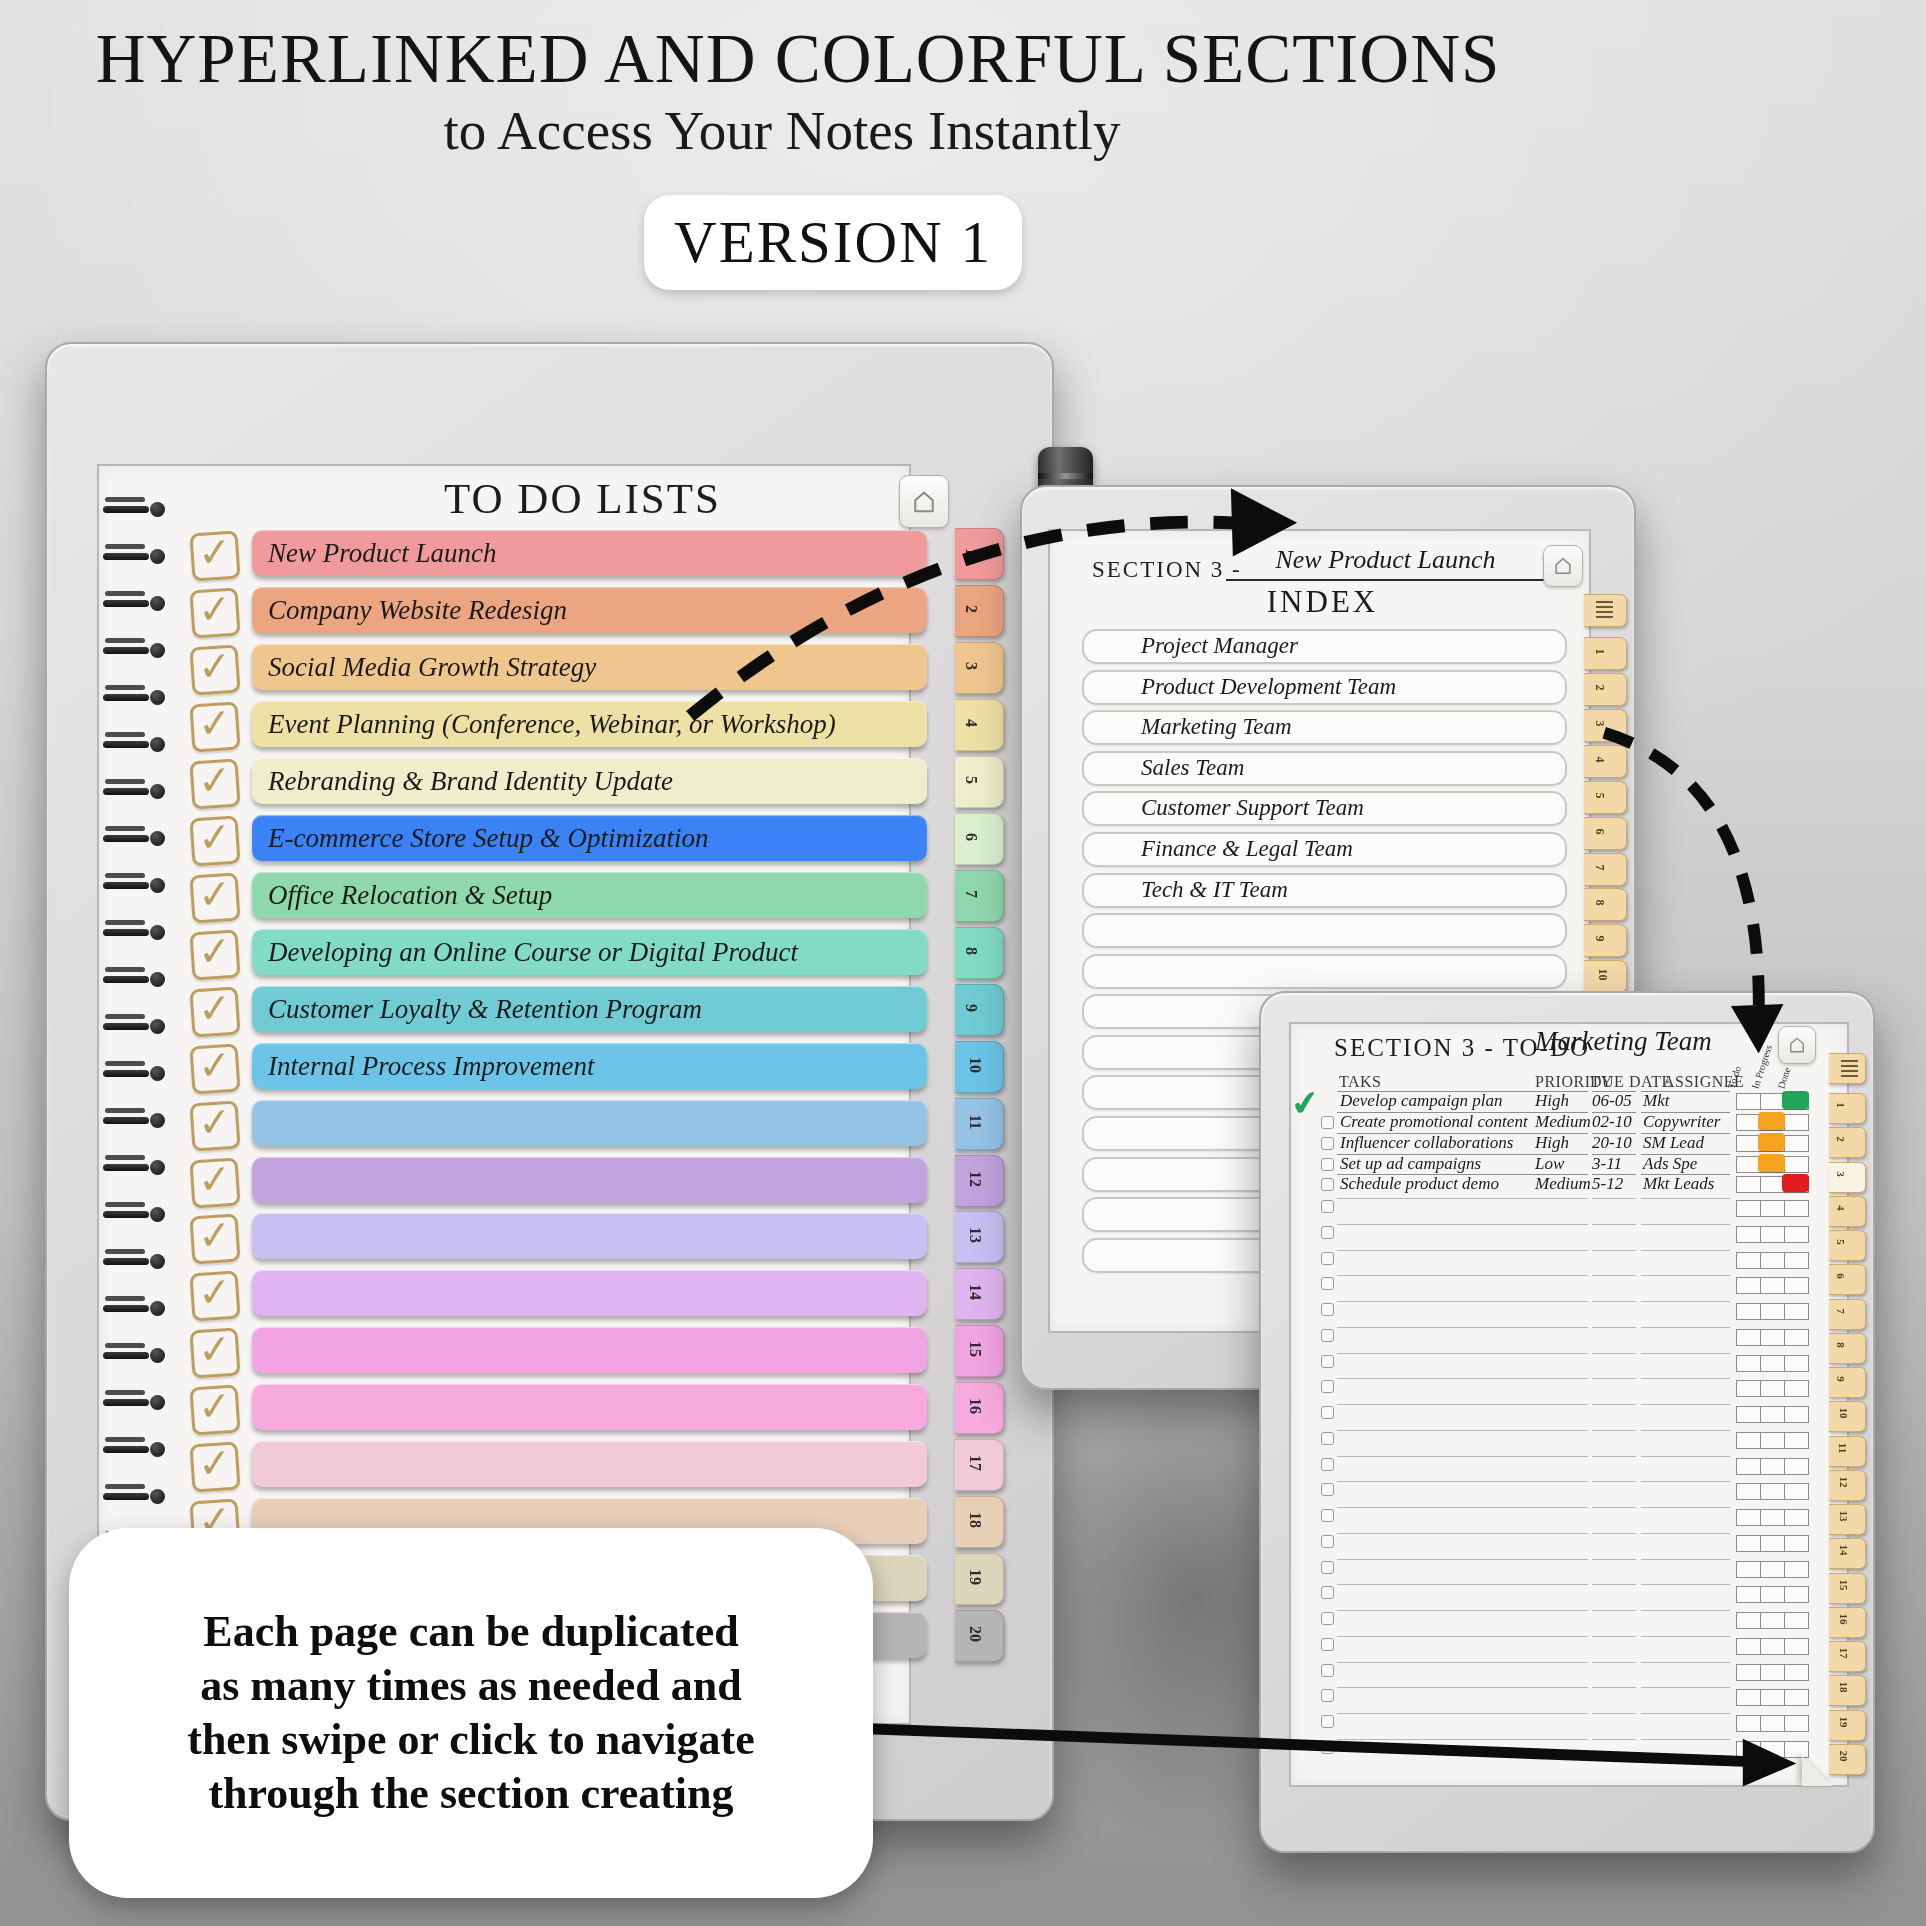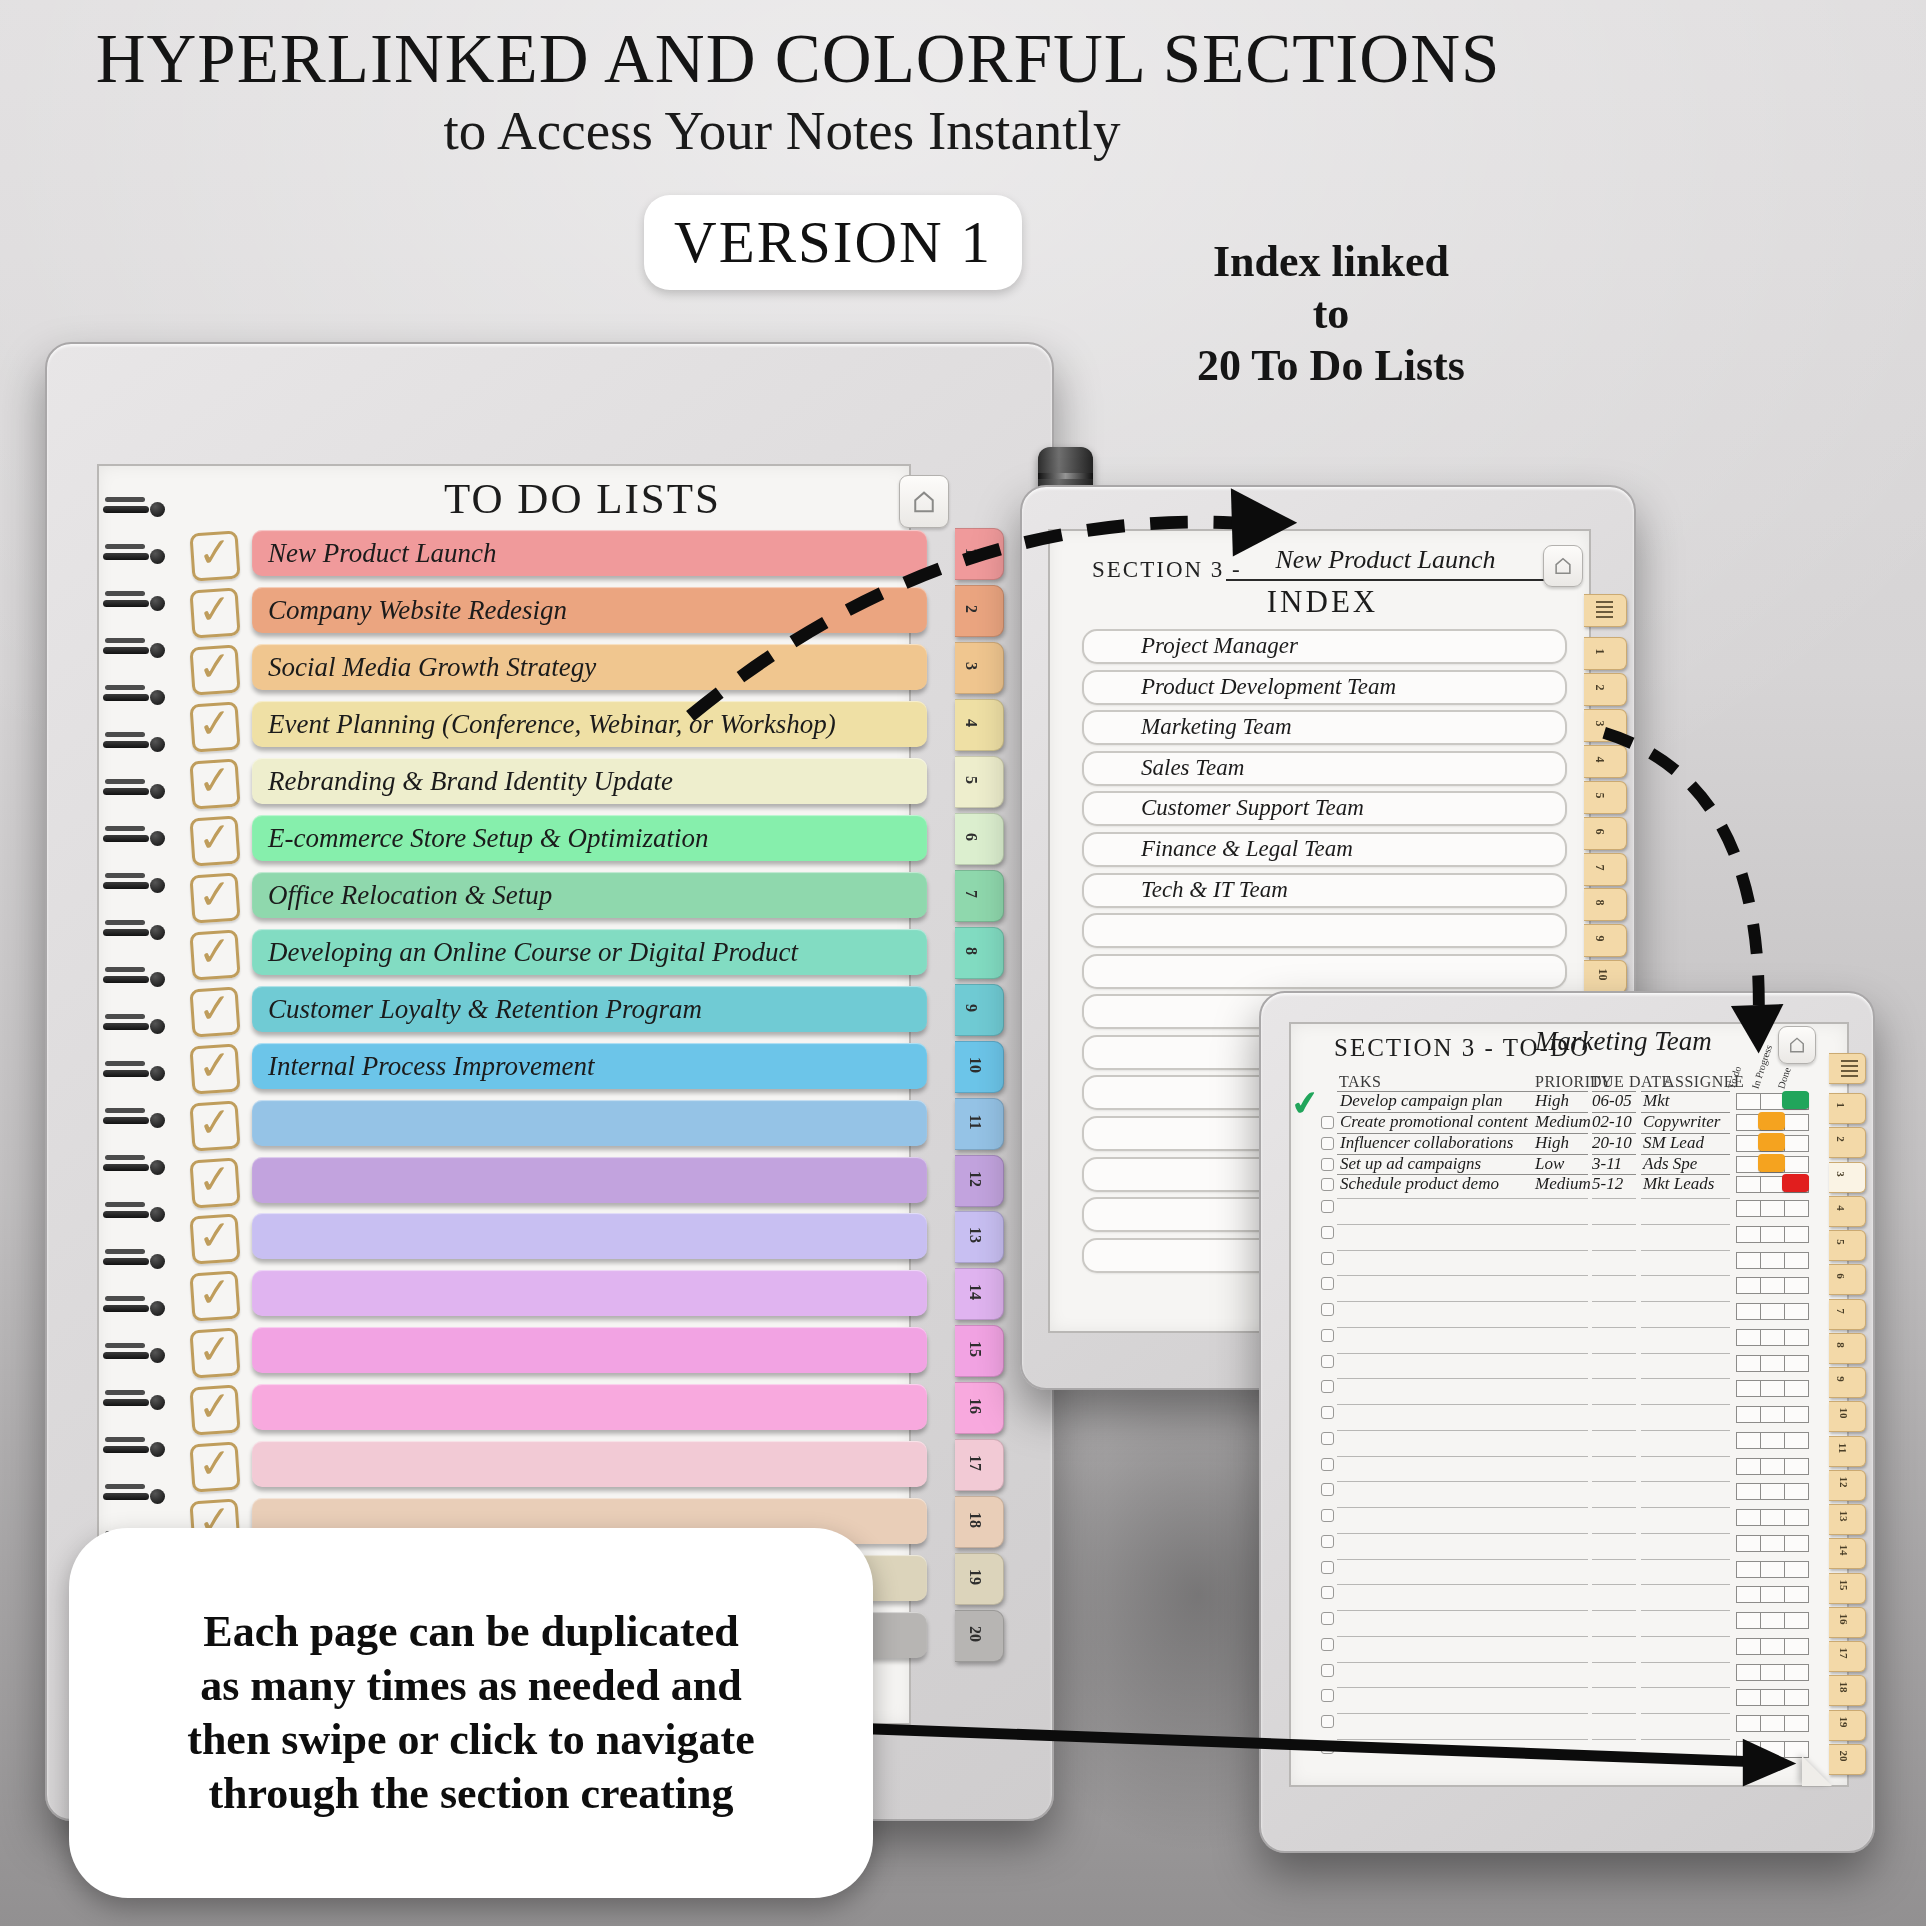--- a/index.html
+++ b/index.html
@@ -94,25 +94,20 @@
 
 <div id="canvas">
 
   <div class="abs shadow-blob" style="left:990px;top:1337px;width:416px;height:515px;background:radial-gradient(closest-side,rgba(0,0,0,.28),rgba(0,0,0,0));"></div>
 
   <div class="abs title1">HYPERLINKED AND COLORFUL SECTIONS</div>
   <div class="abs title2">to Access Your Notes Instantly</div>
   <div class="abs version-badge">
     <span>VERSION 1</span>
   </div>
-  <div class="abs index-note">
-    <div>Index linked</div>
-    <div>to</div>
-    <div>20 To Do Lists</div>
-  </div>
 
   <div class="abs tablet tablet-left">
     <div class="screen lp">
       <div class="spiral" id="spiral">
           <div class="coil" style="top:26px;"></div>
           <div class="coil" style="top:73px;"></div>
           <div class="coil" style="top:120px;"></div>
           <div class="coil" style="top:167px;"></div>
           <div class="coil" style="top:214px;"></div>
           <div class="coil" style="top:261px;"></div>
@@ -158,21 +153,21 @@
           </div>
           <div class="lrow-check" style="top:239px;">✓</div>
           <div class="lrow-bar" style="top:237px;background:#efe0a5;">
             <span class="hand">Event Planning (Conference, Webinar, or Workshop)</span>
           </div>
           <div class="lrow-check" style="top:296px;">✓</div>
           <div class="lrow-bar" style="top:294px;background:#eeeecd;">
             <span class="hand">Rebranding &amp; Brand Identity Update</span>
           </div>
           <div class="lrow-check" style="top:353px;">✓</div>
-          <div class="lrow-bar" style="top:351px;background:#86efac;">
+          <div class="lrow-bar" style="top:351px;background:#3b82f6;">
             <span class="hand">E-commerce Store Setup &amp; Optimization</span>
           </div>
           <div class="lrow-check" style="top:410px;">✓</div>
           <div class="lrow-bar" style="top:408px;background:#8fd8ad;">
             <span class="hand">Office Relocation &amp; Setup</span>
           </div>
           <div class="lrow-check" style="top:467px;">✓</div>
           <div class="lrow-bar" style="top:465px;background:#82dcc2;">
             <span class="hand">Developing an Online Course or Digital Product</span>
           </div>

